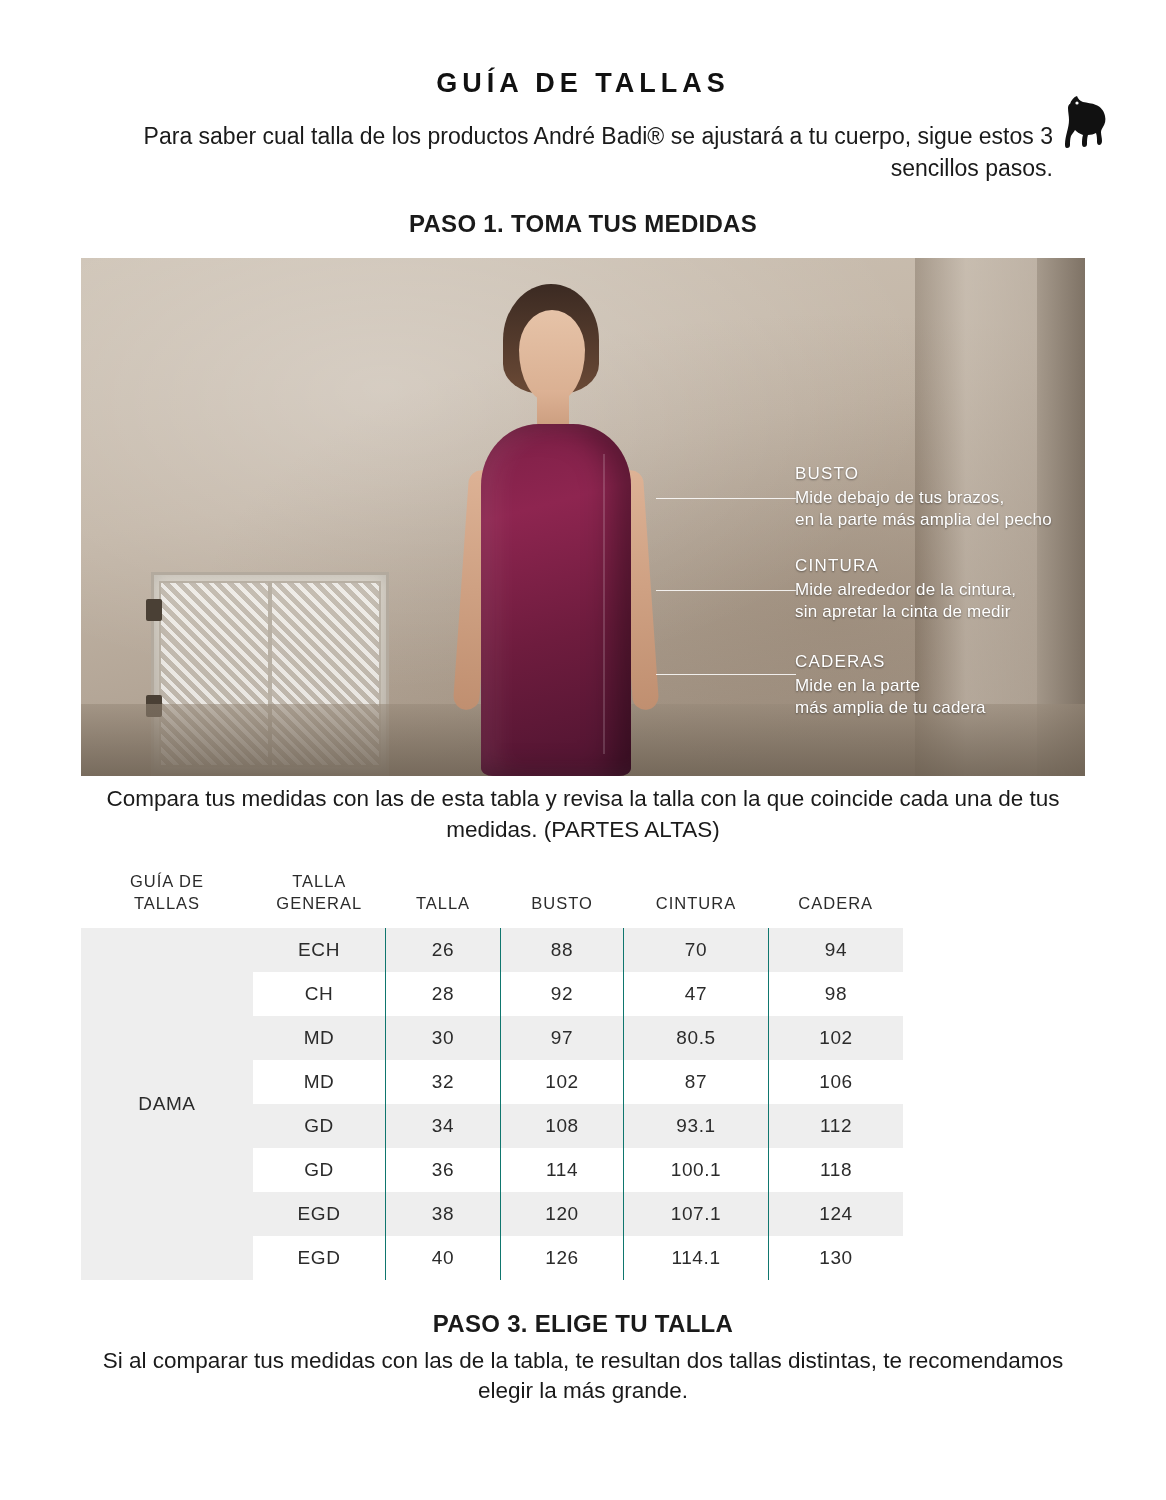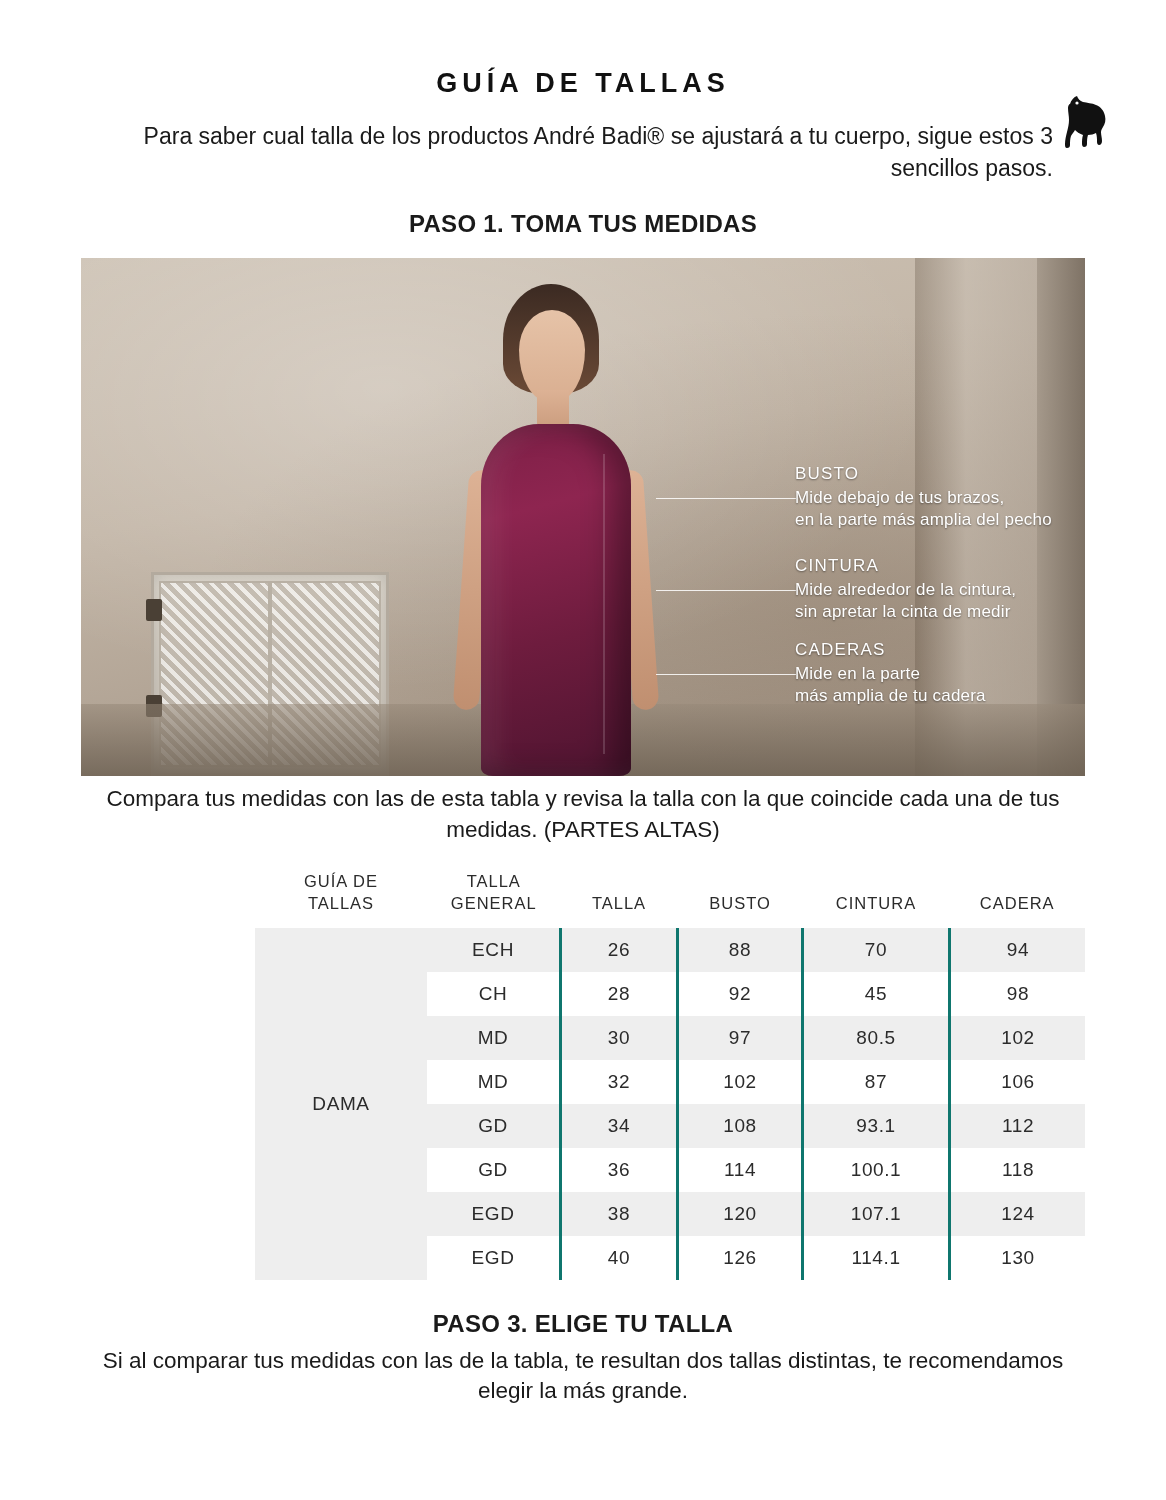--- a/index.html
+++ b/index.html
@@ -182,21 +182,21 @@
     position: absolute;
     height: 1px;
     background: rgba(255,255,255,0.85);
   }
 
   
   .table-wrap {
     width: 1004px;
     margin: 22px auto 0 auto;
     display: flex;
-    justify-content: flex-end;
+    justify-content: flex-start;
   }
   table.size-table {
     border-collapse: collapse;
     font-size: 17px;
     color: #2b2b2b;
   }
   table.size-table th {
     font-weight: normal;
     font-size: 16.5px;
     letter-spacing: 1px;
@@ -213,21 +213,21 @@
   }
   tr.alt td { background: #eeeeee; }
   td.group {
     background: #eeeeee;
     vertical-align: middle;
     letter-spacing: 1.4px;
     font-size: 17px;
     min-width: 136px;
   }
   td.gencol { min-width: 96px; }
-  td.sep { border-left: 3px solid #0f766e; }
+  td.sep { border-left: 1px solid #0f766e; }
   .col-talla { min-width: 78px; }
   .col-busto { min-width: 86px; }
   .col-cintura { min-width: 108px; }
   .col-cadera { min-width: 98px; }
 </style>
 </head>
 <body>
 
 <div class="page">
 
@@ -270,21 +270,21 @@
     <div class="callout" style="left:714px; top:206px;">
       <div class="ttl">BUSTO</div>
       <div class="desc" style="white-space:pre-line">Mide debajo de tus brazos,
 en la parte más amplia del pecho</div>
     </div>
     <div class="callout" style="left:714px; top:298px;">
       <div class="ttl">CINTURA</div>
       <div class="desc" style="white-space:pre-line">Mide alrededor de la cintura,
 sin apretar la cinta de medir</div>
     </div>
-    <div class="callout" style="left:714px; top:382px;">
+    <div class="callout" style="left:714px; top:394px;">
       <div class="ttl">CADERAS</div>
       <div class="desc" style="white-space:pre-line">Mide en la parte
 más amplia de tu cadera</div>
     </div>
   </div>
 
   <p class="step-sub">Compara tus medidas con las de esta tabla y revisa la talla con la que coincide cada una de tus medidas. (PARTES ALTAS)</p>
 
   <div class="table-wrap">
     <table class="size-table">
@@ -306,21 +306,21 @@
             <td class="gencol">ECH</td>
             <td class="col-talla sep">26</td>
             <td class="col-busto sep">88</td>
             <td class="col-cintura sep">70</td>
             <td class="col-cadera sep">94</td>
           </tr>
           <tr>
             <td class="gencol">CH</td>
             <td class="col-talla sep">28</td>
             <td class="col-busto sep">92</td>
-            <td class="col-cintura sep">45</td>
+            <td class="col-cintura sep">47</td>
             <td class="col-cadera sep">98</td>
           </tr>
           <tr class="alt">
             <td class="gencol">MD</td>
             <td class="col-talla sep">30</td>
             <td class="col-busto sep">97</td>
             <td class="col-cintura sep">80.5</td>
             <td class="col-cadera sep">102</td>
           </tr>
           <tr>

